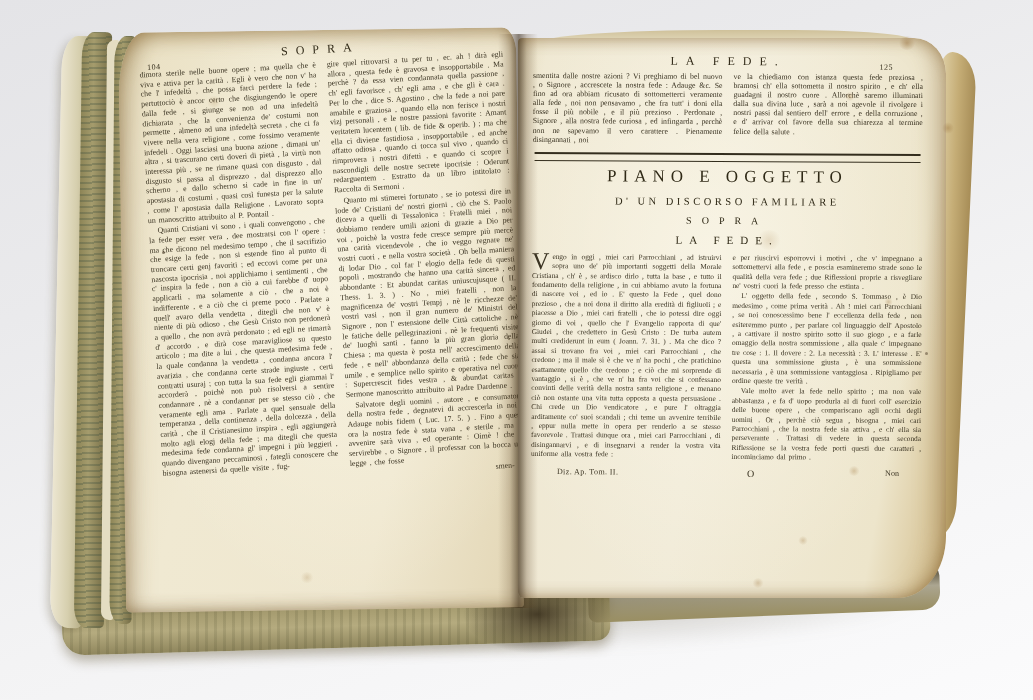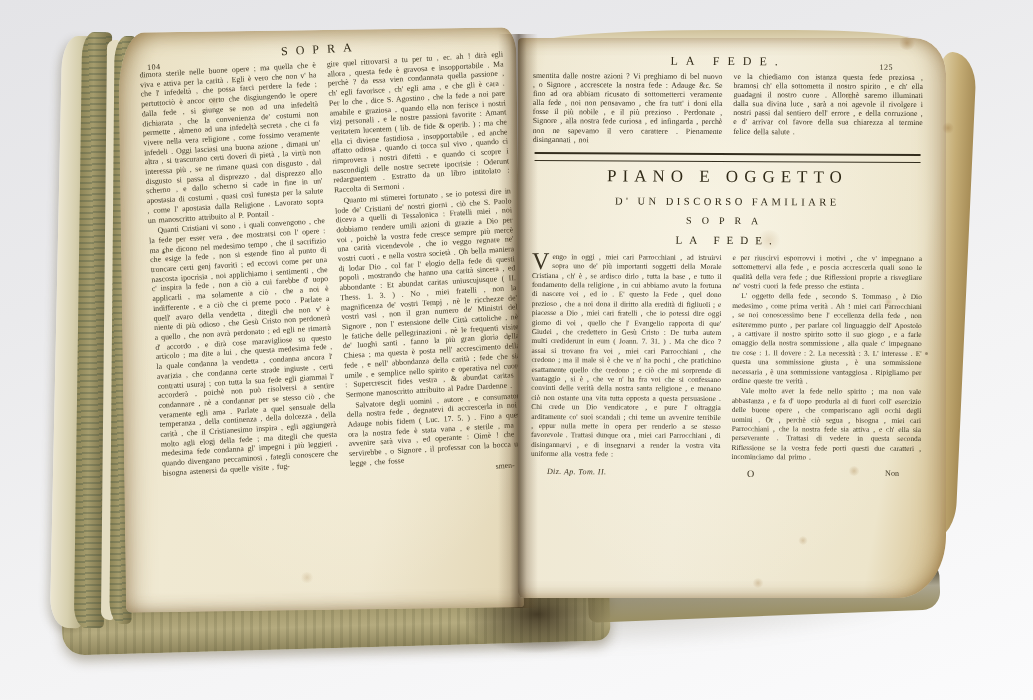--- a/index.html
+++ b/index.html
@@ -91,21 +91,21 @@
   .section-heading { text-align:center; margin:3px 0 7px 0; color:#2f2916; }
   .section-heading .h1 { font-size:17px; letter-spacing:6px; margin-bottom:9px; white-space:nowrap; }
   .section-heading .h2 { font-size:10.5px; letter-spacing:3.5px; margin-bottom:8px; }
   .section-heading .h3 { font-size:10px; letter-spacing:10px; margin-bottom:8px; }
   .section-heading .h4 { font-size:11px; letter-spacing:7px; }
   .cols.main .col { font-size:7.4px; line-height:9.4px; }
   .maincol1 p:first-child::first-letter { float:left; font-size:24px; line-height:17px;
     padding:1px 3px 0 0; }
   .rp-footer { display:flex; margin-top:5px; font-size:8px; color:#3a3322; }
   .rp-footer .half { flex:1; }
-  .volume-note { font-style:italic; margin-left:16px; letter-spacing:.4px; }
+  .volume-note { margin-left:26px; letter-spacing:.4px; }
   .half.second { display:flex; justify-content:space-between; padding:0 22px 0 64px; }
   .sig { font-size:10px; }
   
   .spot { position:absolute; border-radius:50%; pointer-events:none; }
 </style>
 </head>
 <body>
 
 <div class="stage">
 
@@ -160,21 +160,21 @@
         <div class="h1">PIANO E OGGETTO</div>
         <div class="h2">D' UN DISCORSO FAMILIARE</div>
         <div class="h3">SOPRA</div>
         <div class="h4">LA FEDE.</div>
       </div>
       <div class="cols main">
         <div class="col maincol1">
             <p>Vengo in oggi , miei cari Parrocchiani , ad istruirvi sopra uno de' più importanti soggetti della Morale Cristiana , ch' è , se ardisco dirlo , tutta la base , e tutto il fondamento della religione , in cui abbiamo avuto la fortuna di nascere voi , ed io . E' questo la Fede , quel dono prezioso , che a noi dona il diritto alla eredità di figliuoli ; e piacesse a Dio , miei cari fratelli , che io potessi dire oggi giorno di voi , quello che l' Evangelio rapporta di que' Giudei , che credettero in Gesù Cristo : De turba autem multi crediderunt in eum ( Joann. 7. 31. ) . Ma che dico ? assai si trovano fra voi , miei cari Parrocchiani , che credono ; ma il male si è che ve n' ha pochi , che pratichino esattamente quello che credono ; e ciò che mi sorprende di vantaggio , si è , che ve n' ha fra voi che si confessano convinti delle verità della nostra santa religione , e menano ciò non ostante una vita tutta opposta a questa persuasione . Chi crede un Dio vendicatore , e pure l' oltraggia arditamente co' suoi scandali ; chi teme un avvenire terribile , eppur nulla mette in opera per renderlo a se stesso favorevole . Trattasi dunque ora , miei cari Parrocchiani , di disingannarvi , e di insegnarvi a render la vostra vita uniforme alla vostra fede :</p>
           </div>
         <div class="col maincol2">
-            <p>e per riuscirvi esporrovvi i motivi , che v' impegnano a sottomettervi alla fede , e poscia accrescerla quali sono le qualità della vera fede ; due Riflessioni proprie a risvegliare ne' vostri cuori la fede presso che estinta .</p>
+            <p>e per riuscirvi esporrovvi i motivi , che v' impegnano a sottomettervi alla fede , e poscia esamineremo strade sono le qualità della vera fede ; due Riflessioni proprie a risvegliare ne' vostri cuori la fede presso che estinta .</p>
             <p>L' oggetto della fede , secondo S. Tommaso , è Dio medesimo , come prima verità . Ah ! miei cari Parrocchiani , se noi conoscessimo bene l' eccellenza della fede , non esiteremmo punto , per parlare col linguaggio dell' Apostolo , a cattivare il nostro spirito sotto il suo giogo , e a farle omaggio della nostra sommissione , alla quale c' impegnano tre cose : 1. Il dovere : 2. La necessità : 3. L' interesse . E' questa una sommissione giusta , è una sommissione necessaria , è una sommissione vantaggiosa . Ripigliamo per ordine queste tre verità .</p>
             <p>Vale molto aver la fede nello spirito ; ma non vale abbastanza , e fa d' uopo produrla al di fuori coll' esercizio delle buone opere , che compariscano agli occhi degli uomini . Or , perchè ciò segua , bisogna , miei cari Parrocchiani , che la nostra fede sia attiva , e ch' ella sia perseverante . Trattasi di vedere in questa seconda Riflessione se la vostra fede porti questi due caratteri , incominciamo dal primo .</p>
           </div>
       </div>
       <div class="rp-footer">
         <div class="half">
           <span class="volume-note">Diz. Ap. Tom. II.</span>
         </div>
         <div class="half second">
           <span class="sig">O</span>

